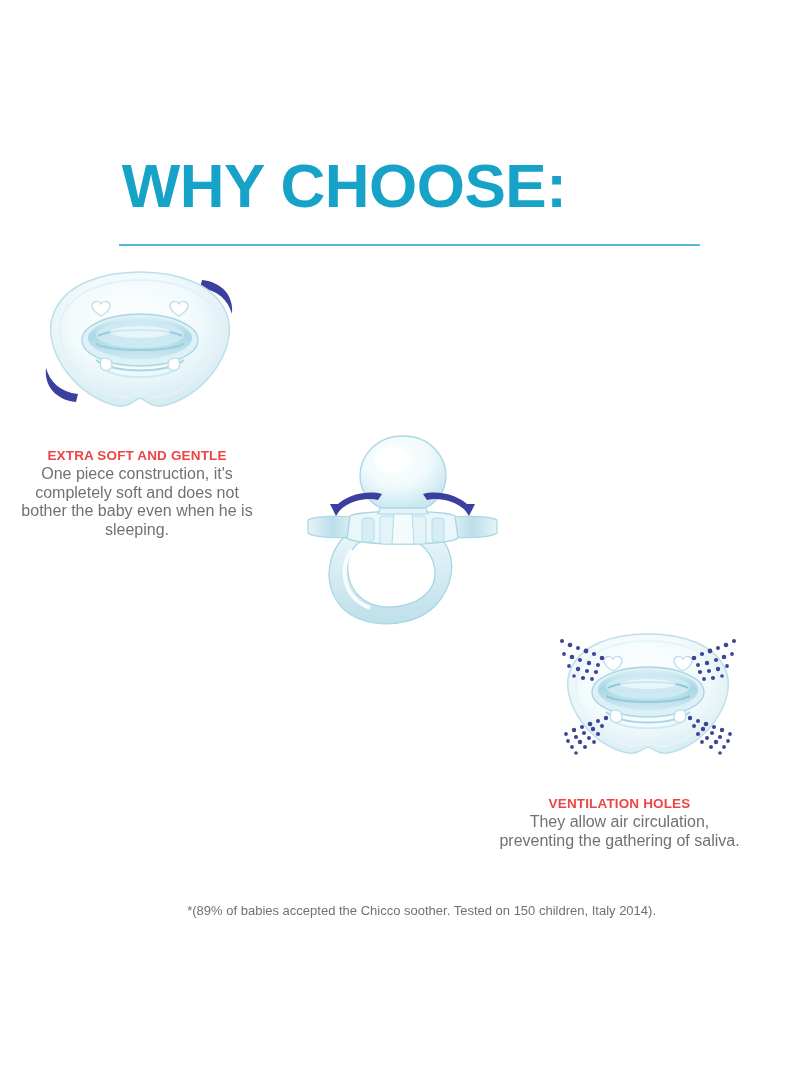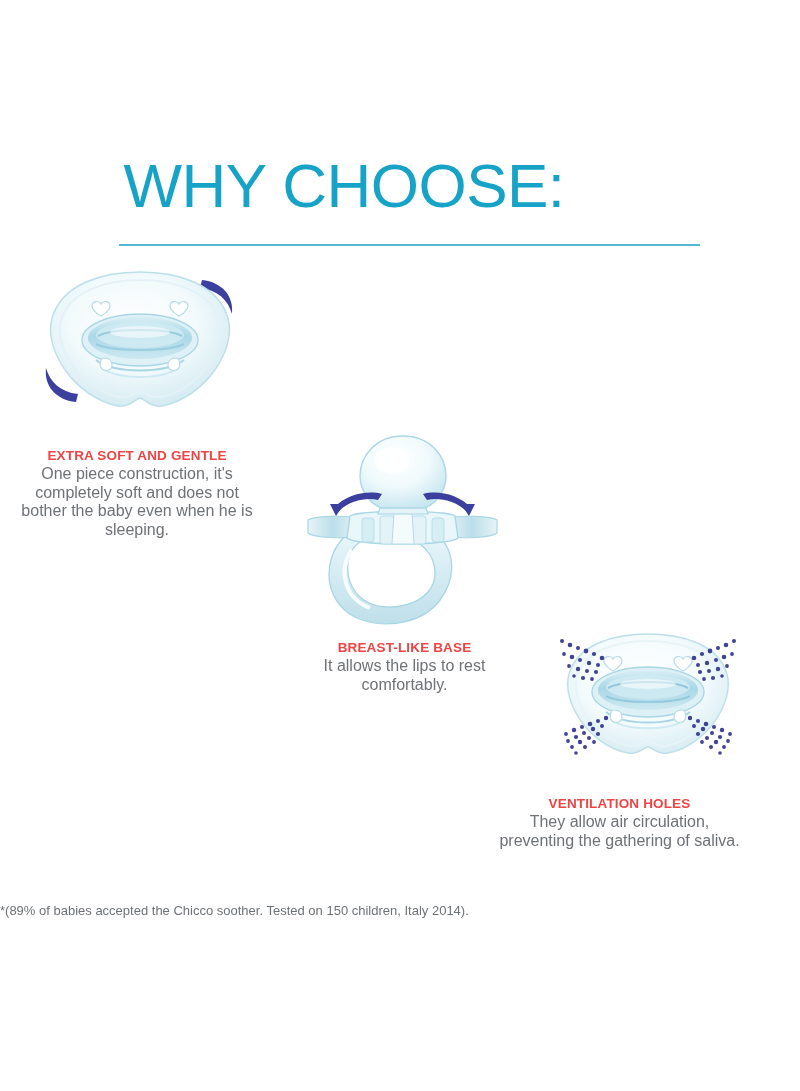--- a/index.html
+++ b/index.html
@@ -23,21 +23,21 @@
 
   
   .page-title {
     position: absolute;
     left: 0;
     top: 152px;
     width: 688px;
     text-align: center;
     font-size: 62px;
     line-height: 68px;
-    font-weight: 400;
+    font-weight: 700;
     letter-spacing: -0.5px;
     color: #17a3c7;
     white-space: nowrap;
   }
   .title-rule {
     position: absolute;
     left: 119px;
     top: 244px;
     width: 581px;
     height: 2px;
@@ -65,21 +65,21 @@
   #feature-1 { left: 12px;  top: 447px; width: 250px; }
   #feature-2 { left: 292px; top: 639px; width: 225px; }
   #feature-3 { left: 492px; top: 795px; width: 255px; }
 
   
   .footnote {
     position: absolute;
     left: 0;
     top: 902px;
     width: 656px;
-    text-align: left;
+    text-align: right;
     font-size: 13px;
     line-height: 18px;
     color: #6e7276;
   }
 
   
   .illustration { position: absolute; }
   #pacifier-front   { left: 26px;  top: 266px; width: 228px; height: 150px; }
   #pacifier-side    { left: 300px; top: 432px; width: 205px; height: 195px; }
   #pacifier-vents   { left: 528px; top: 620px; width: 240px; height: 160px; }
@@ -203,24 +203,20 @@
                C60 24 76 4 103 4 Z" fill="url(#bulbGrad)" stroke="#abd8e6" stroke-width="1.4"></path>
       <ellipse cx="92" cy="28" rx="18" ry="13" fill="#ffffff" opacity="0.8"></ellipse>
 
       <path d="M34 76 C46 62 68 58 82 62 L78 68 C66 65 48 69 38 80 Z" fill="#3b3f9e"></path>
       <path d="M30 72 L44 72 L36 84 Z" fill="#3b3f9e"></path>
       <path d="M171 76 C159 62 137 58 123 62 L127 68 C139 65 157 69 167 80 Z" fill="#3b3f9e"></path>
       <path d="M175 72 L161 72 L169 84 Z" fill="#3b3f9e"></path>
     </svg>
   </div>
 
-  <div class="feature" id="feature-2">
-    <div class="feature-heading">BREAST-LIKE BASE</div>
-    <div class="feature-body">It allows the lips to rest comfortably.</div>
-  </div>
 
   <div class="illustration" id="pacifier-vents">
     <svg viewBox="0 0 240 160" xmlns="http://www.w3.org/2000/svg">
       <defs>
         <radialGradient id="shieldGradB" cx="46%" cy="38%" r="68%">
           <stop offset="0%" stop-color="#ffffff"></stop>
           <stop offset="55%" stop-color="#f4fbfd"></stop>
           <stop offset="100%" stop-color="#d3eaf1"></stop>
         </radialGradient>
         <linearGradient id="teatGradB" x1="0" y1="0" x2="0" y2="1">

